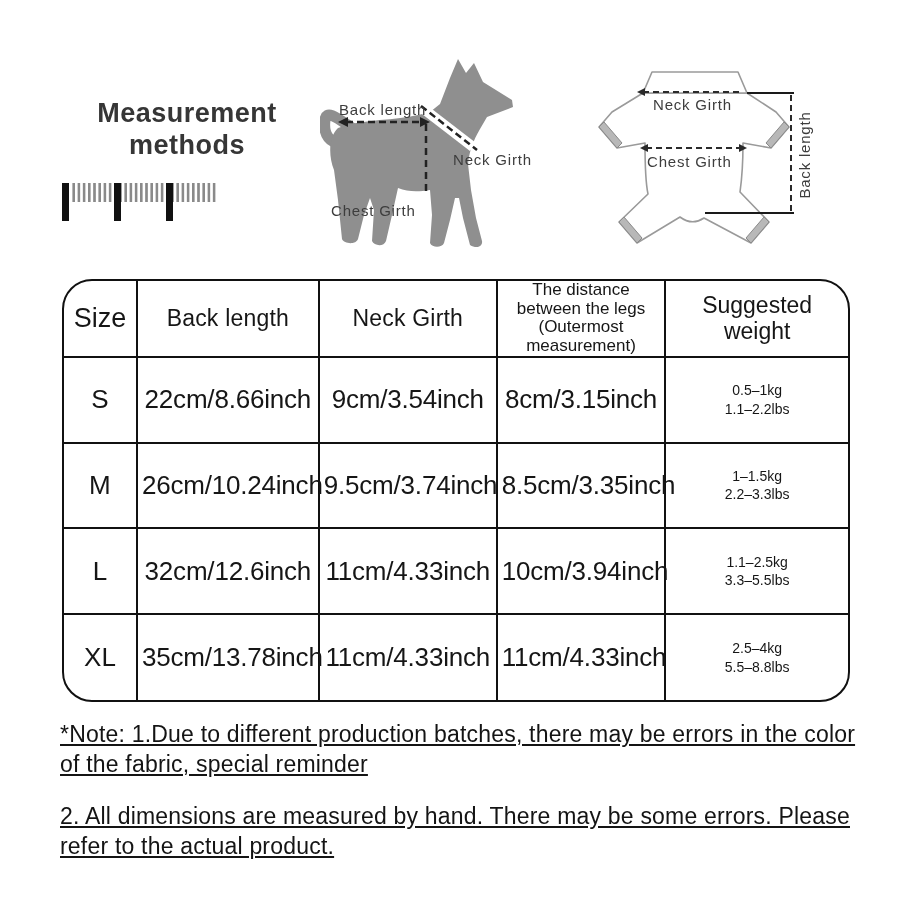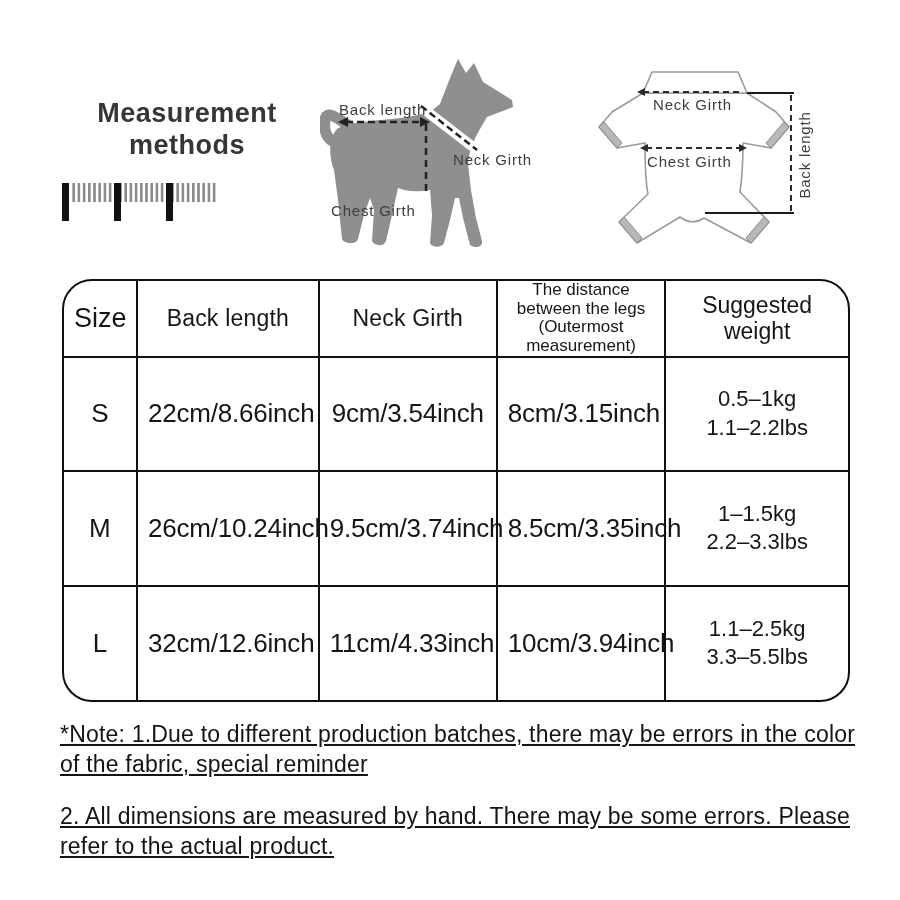--- a/index.html
+++ b/index.html
@@ -36,37 +36,37 @@
     left:62px;top:279px;width:788px;height:423px;
     border:2.5px solid #111;border-radius:30px;overflow:hidden;
     box-sizing:border-box;background:#fff;
   }
   table.size-table{
     width:100%;height:100%;border-collapse:collapse;border:hidden;
     table-layout:fixed;
   }
   .size-table th,.size-table td{
     border:2.5px solid #111;text-align:center;vertical-align:middle;
-    font-weight:normal;padding:0 10px;box-sizing:border-box;
+    font-weight:normal;padding:0 4px;box-sizing:border-box;
     color:#161616;
   }
   .size-table thead tr{height:75px;}
   .size-table tbody tr{height:69px;}
   .col-size{width:9.3%;}
   .col-back{width:23.2%;}
   .col-neck{width:22.7%;}
   .col-dist{width:21.5%;}
   .col-weight{width:23.3%;}
   th.h-size{font-size:27px;}
   th.h-std{font-size:23px;letter-spacing:.2px;}
   th.h-dist{font-size:17px;line-height:1.1;padding:0 9px;}
   th.h-weight{font-size:23px;padding:4px 34px;line-height:1.15;}
   td.c-size{font-size:26px;}
   td.c-val{font-size:26px;letter-spacing:-.2px;}
-  td.c-weight{font-size:22px;line-height:1.3;}
+  td.c-weight{font-size:14px;line-height:1.3;}
 
   
   .notes{left:60px;top:720px;width:812px;font-size:23px;line-height:1.3;
     color:#141414;letter-spacing:.2px;}
   .notes p{margin:0 0 22px 0;text-decoration:underline;}
 </style>
 </head>
 <body>
 
 <div class="abs page-title">Measurement methods</div>
@@ -197,20 +197,30 @@
       <tr>
         <td class="c-size">L</td>
         <td class="c-val">32cm/12.6inch</td>
         <td class="c-val">11cm/4.33inch</td>
         <td class="c-val">10cm/3.94inch</td>
         <td class="c-weight">
           <div>1.1–2.5kg</div>
           <div>3.3–5.5lbs</div>
         </td>
       </tr>
+      <tr>
+        <td class="c-size">XL</td>
+        <td class="c-val">35cm/13.78inch</td>
+        <td class="c-val">11cm/4.33inch</td>
+        <td class="c-val">11cm/4.33inch</td>
+        <td class="c-weight">
+          <div>2.5–4kg</div>
+          <div>5.5–8.8lbs</div>
+        </td>
+      </tr>
     </tbody>
   </table>
 </div>
 
 <div class="abs notes">
   <p>*Note: 1.Due to different production batches, there may be errors in the color of the fabric, special reminder</p>
   <p>2. All dimensions are measured by hand. There may be some errors. Please refer to the actual product.</p>
 </div>
 
 </body></html>

